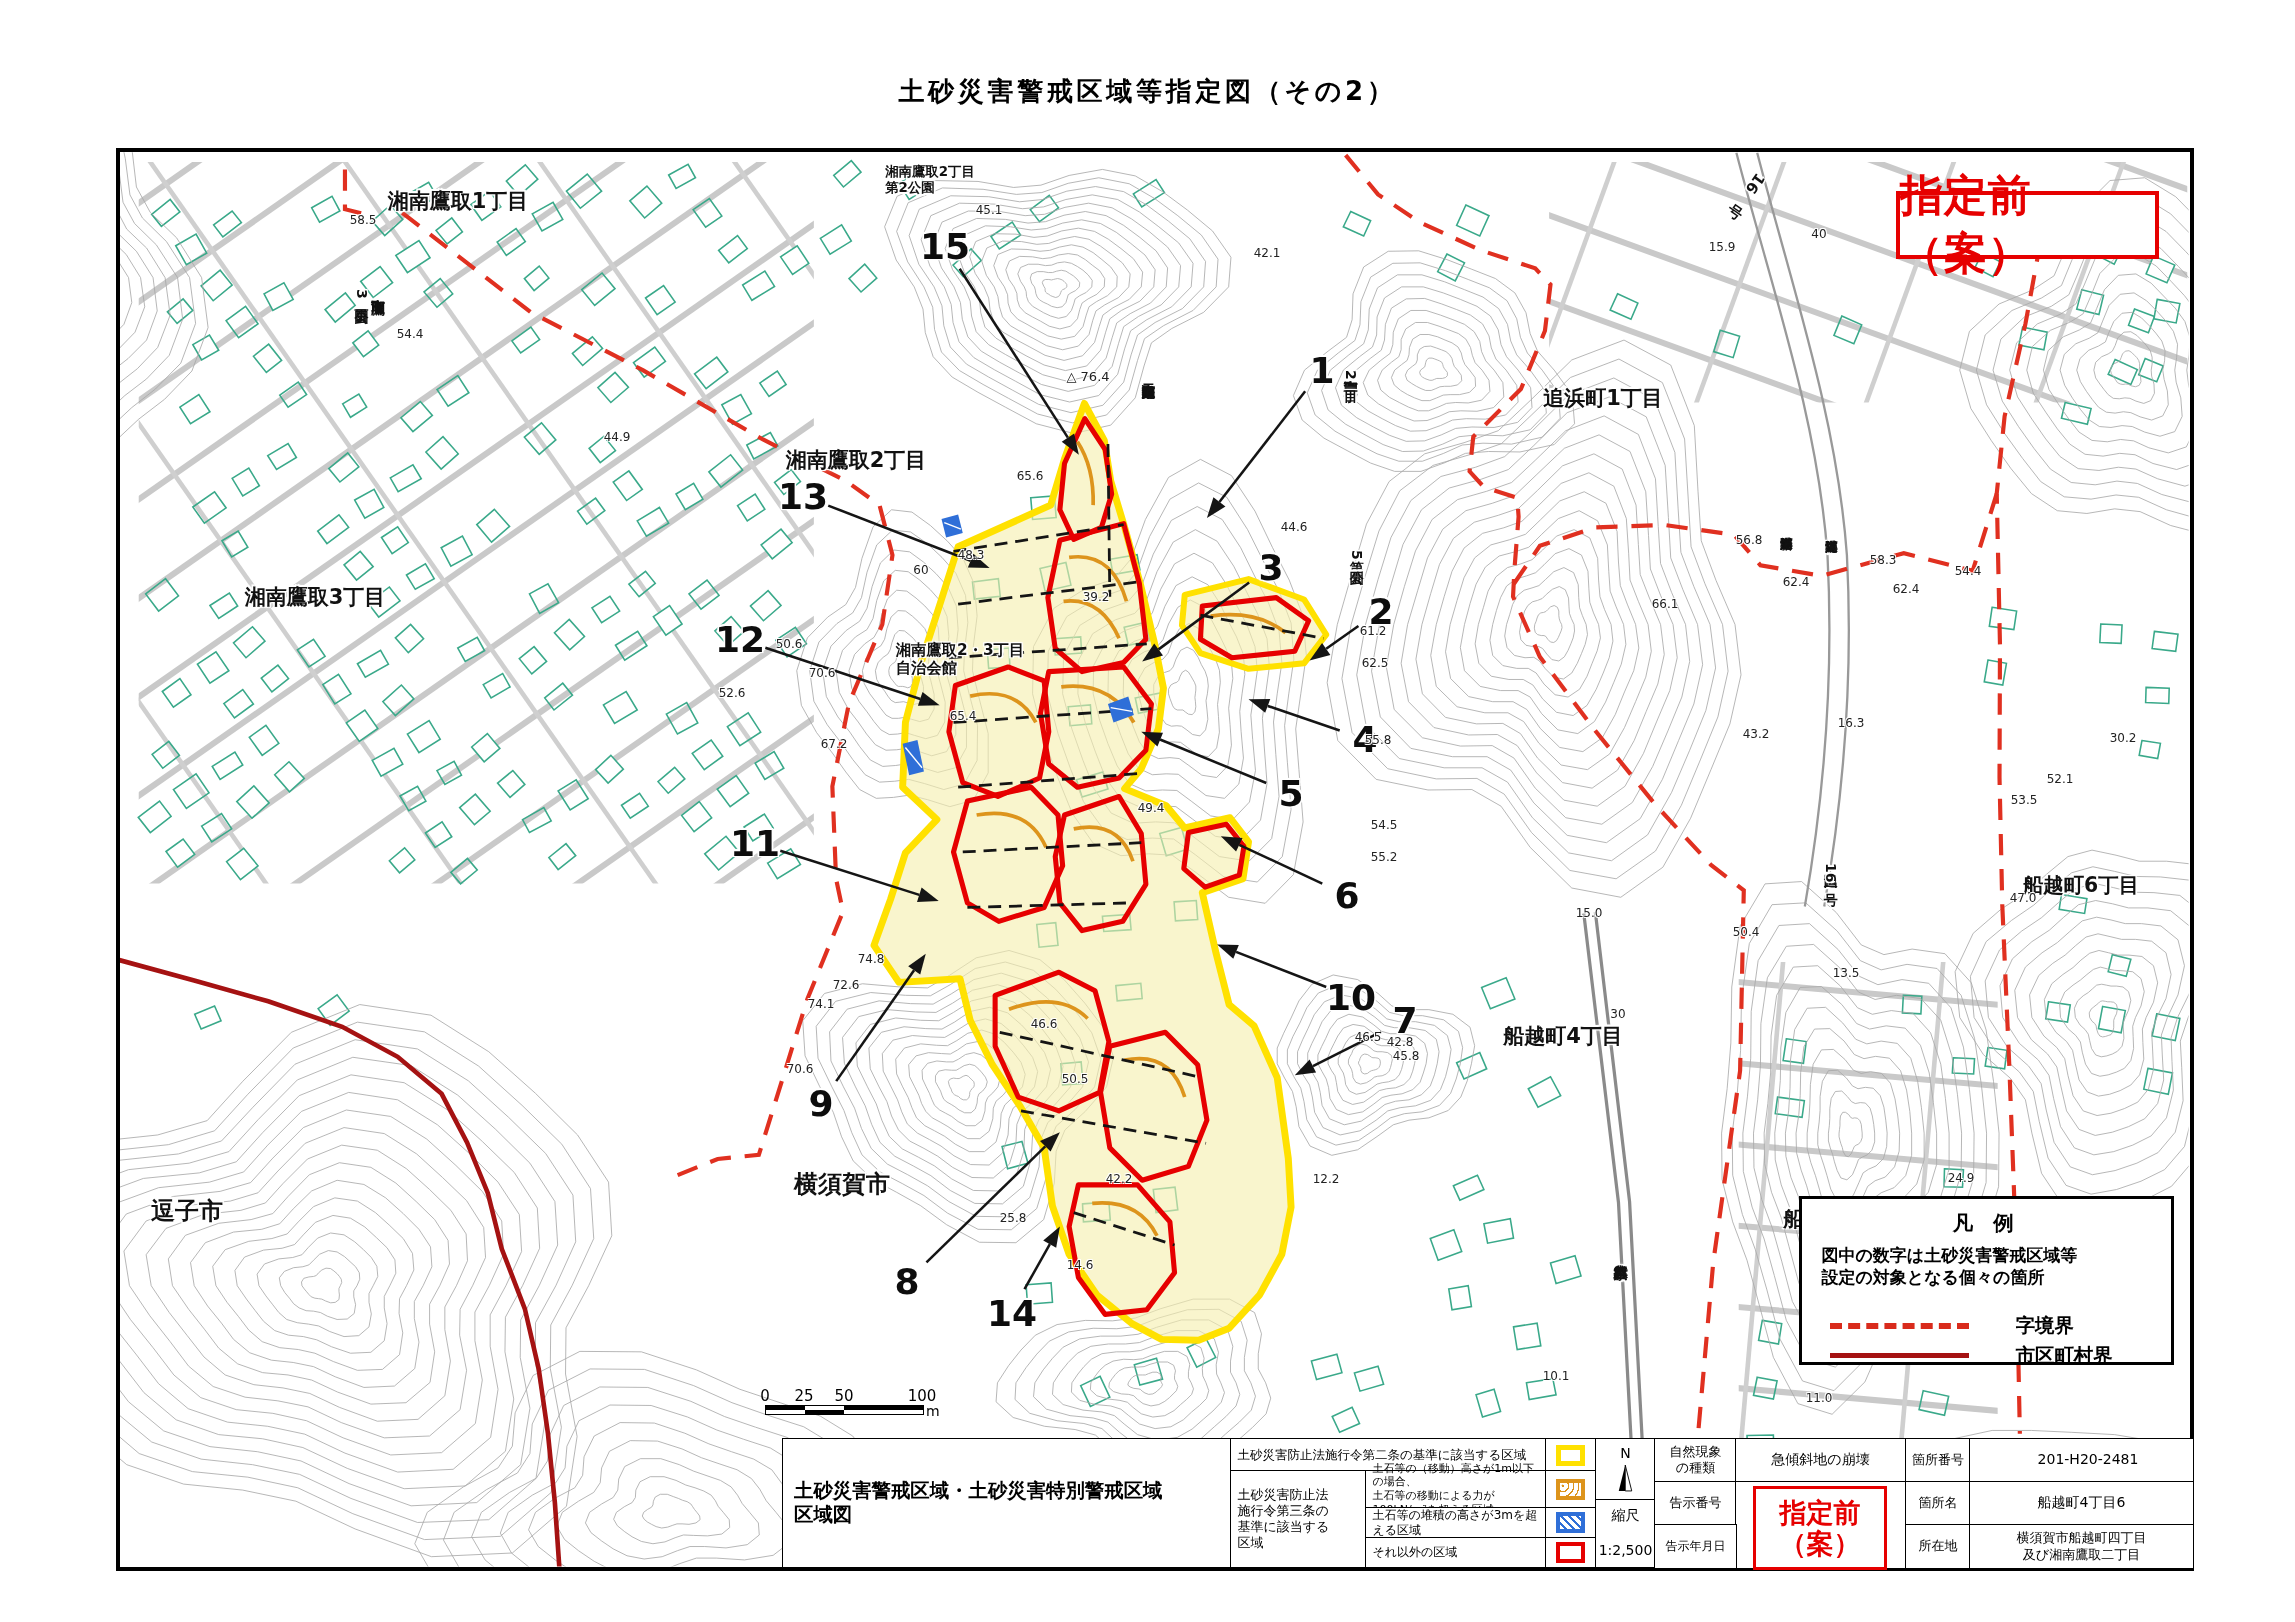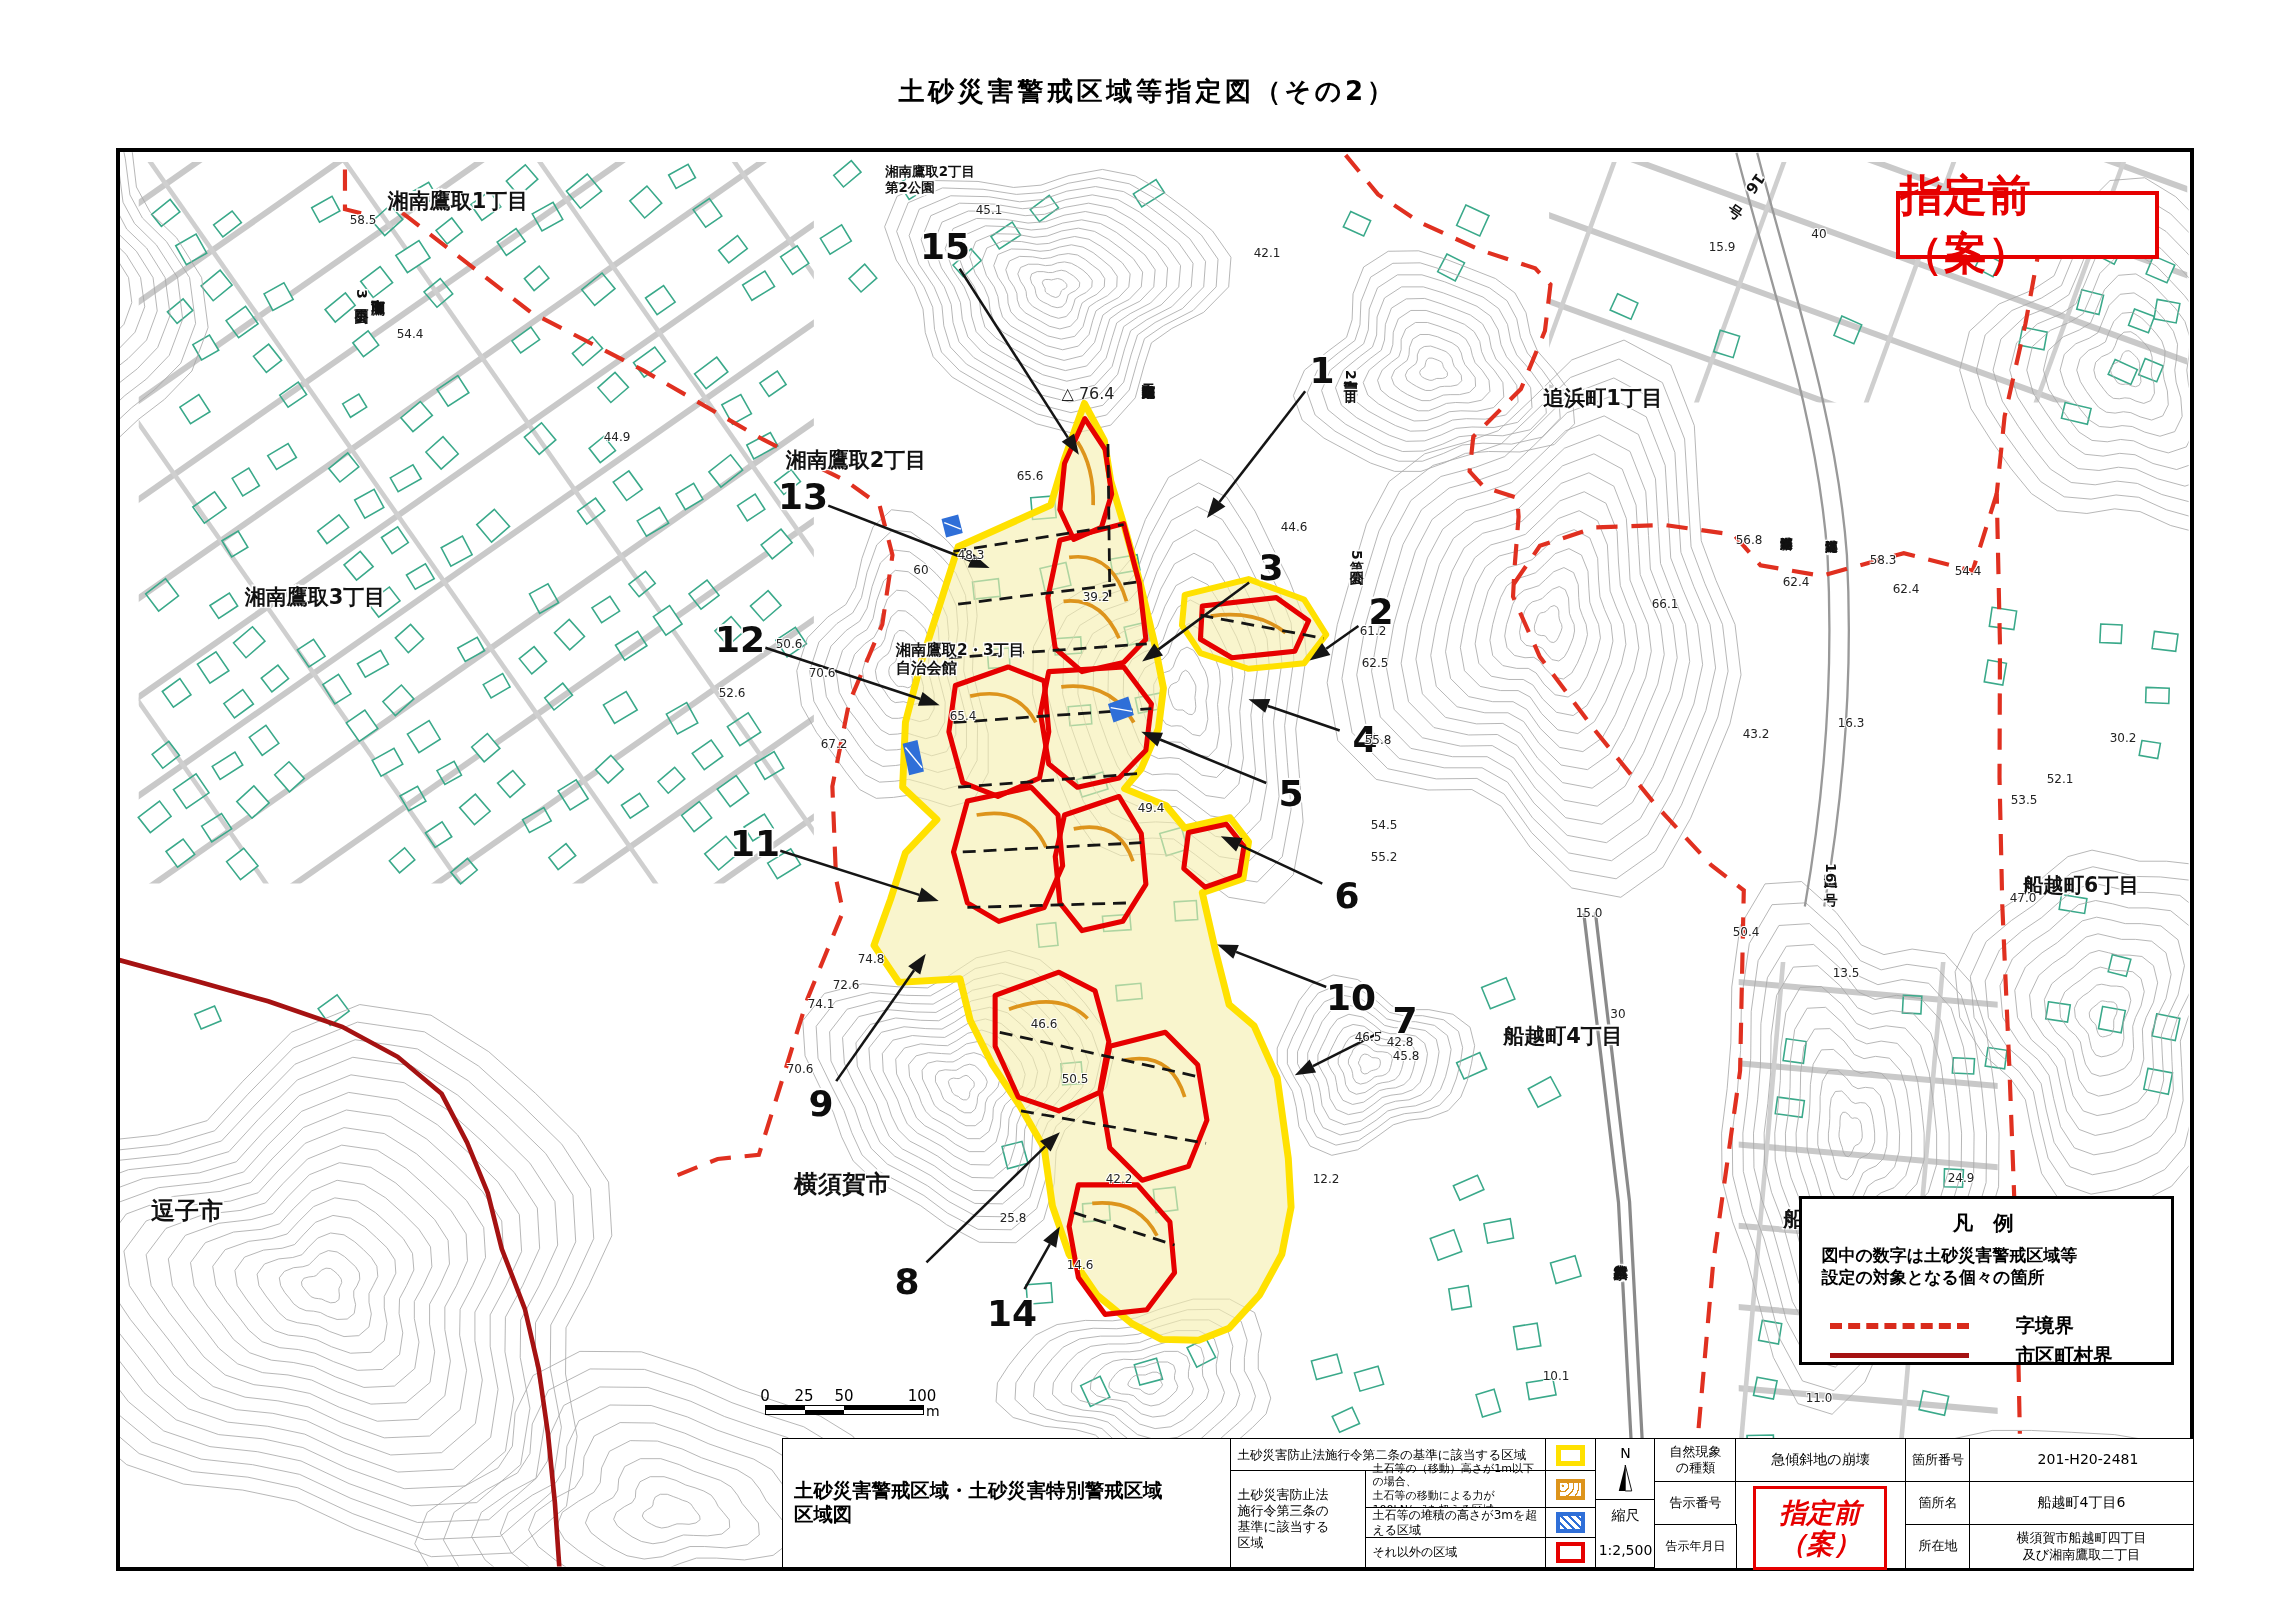--- a/index.html
+++ b/index.html
@@ -782,21 +782,21 @@
       <div class="elev" style="left: 1846px; top: 973px;">13.5</div>
       <div class="elev" style="left: 1961px; top: 1178px;">24.9</div>
       <div class="elev" style="left: 1556px; top: 1376px;">10.1</div>
       <div class="elev" style="left: 1819px; top: 1398px;">11.0</div>
       <div class="elev" style="left: 822px; top: 673px;">70.6</div>
       <div class="elev" style="left: 834px; top: 744px;">67.2</div>
       <div class="elev" style="left: 732px; top: 693px;">52.6</div>
       <div class="elev" style="left: 1819px; top: 234px;">40</div>
       <div class="elev" style="left: 1618px; top: 1014px;">30</div>
       <div class="elev" style="left: 921px; top: 570px;">60</div>
-      <div class="elev" style="left: 1088px; top: 393px; font-size: 16px;">△ 76.4</div>
+      <div class="elev" style="left: 1088px; top: 376px; font-size: 13px;">△ 76.4</div>
     </div>
 
   <div id="stamp-box">
     <span>指定前（案）</span>
   </div>
 
   <div id="legend">
     <div class="ttl">凡 例</div>
     <div class="note">図中の数字は土砂災害警戒区域等
 設定の対象となる個々の箇所</div>
@@ -883,19 +883,19 @@
     <div class="tcell ctr" style="left:1654px;top:1481px;width:83px;height:44px;font-size:13px;">告示番号</div>
     <div class="tcell" style="left:1735px;top:1481px;width:171px;height:88px;"></div>
     <div class="tcell ctr" style="left:1905px;top:1481px;width:66px;height:44px;font-size:13px;">箇所名</div>
     <div class="tcell ctr" style="left:1969px;top:1481px;width:225px;height:44px;">船越町4丁目6</div>
 
     <div class="tcell ctr" style="left:1654px;top:1524px;width:83px;height:45px;font-size:12px;">告示年月日</div>
     <div class="tcell ctr" style="left:1905px;top:1524px;width:66px;height:45px;font-size:13px;">所在地</div>
     <div class="tcell ctr pre" style="left:1969px;top:1524px;width:225px;height:45px;font-size:13px;">横須賀市船越町四丁目
 及び湘南鷹取二丁目</div>
 
-    <div id="tbl-stamp" style="left:1753px;top:1486px;width:128px;height:78px;font-style:italic;">
+    <div id="tbl-stamp" style="left:1753px;top:1486px;width:128px;height:78px;">
       <div>指定前</div>
       <div>（案）</div>
     </div>
   </div>
 </div>
 
 
 </body></html>

